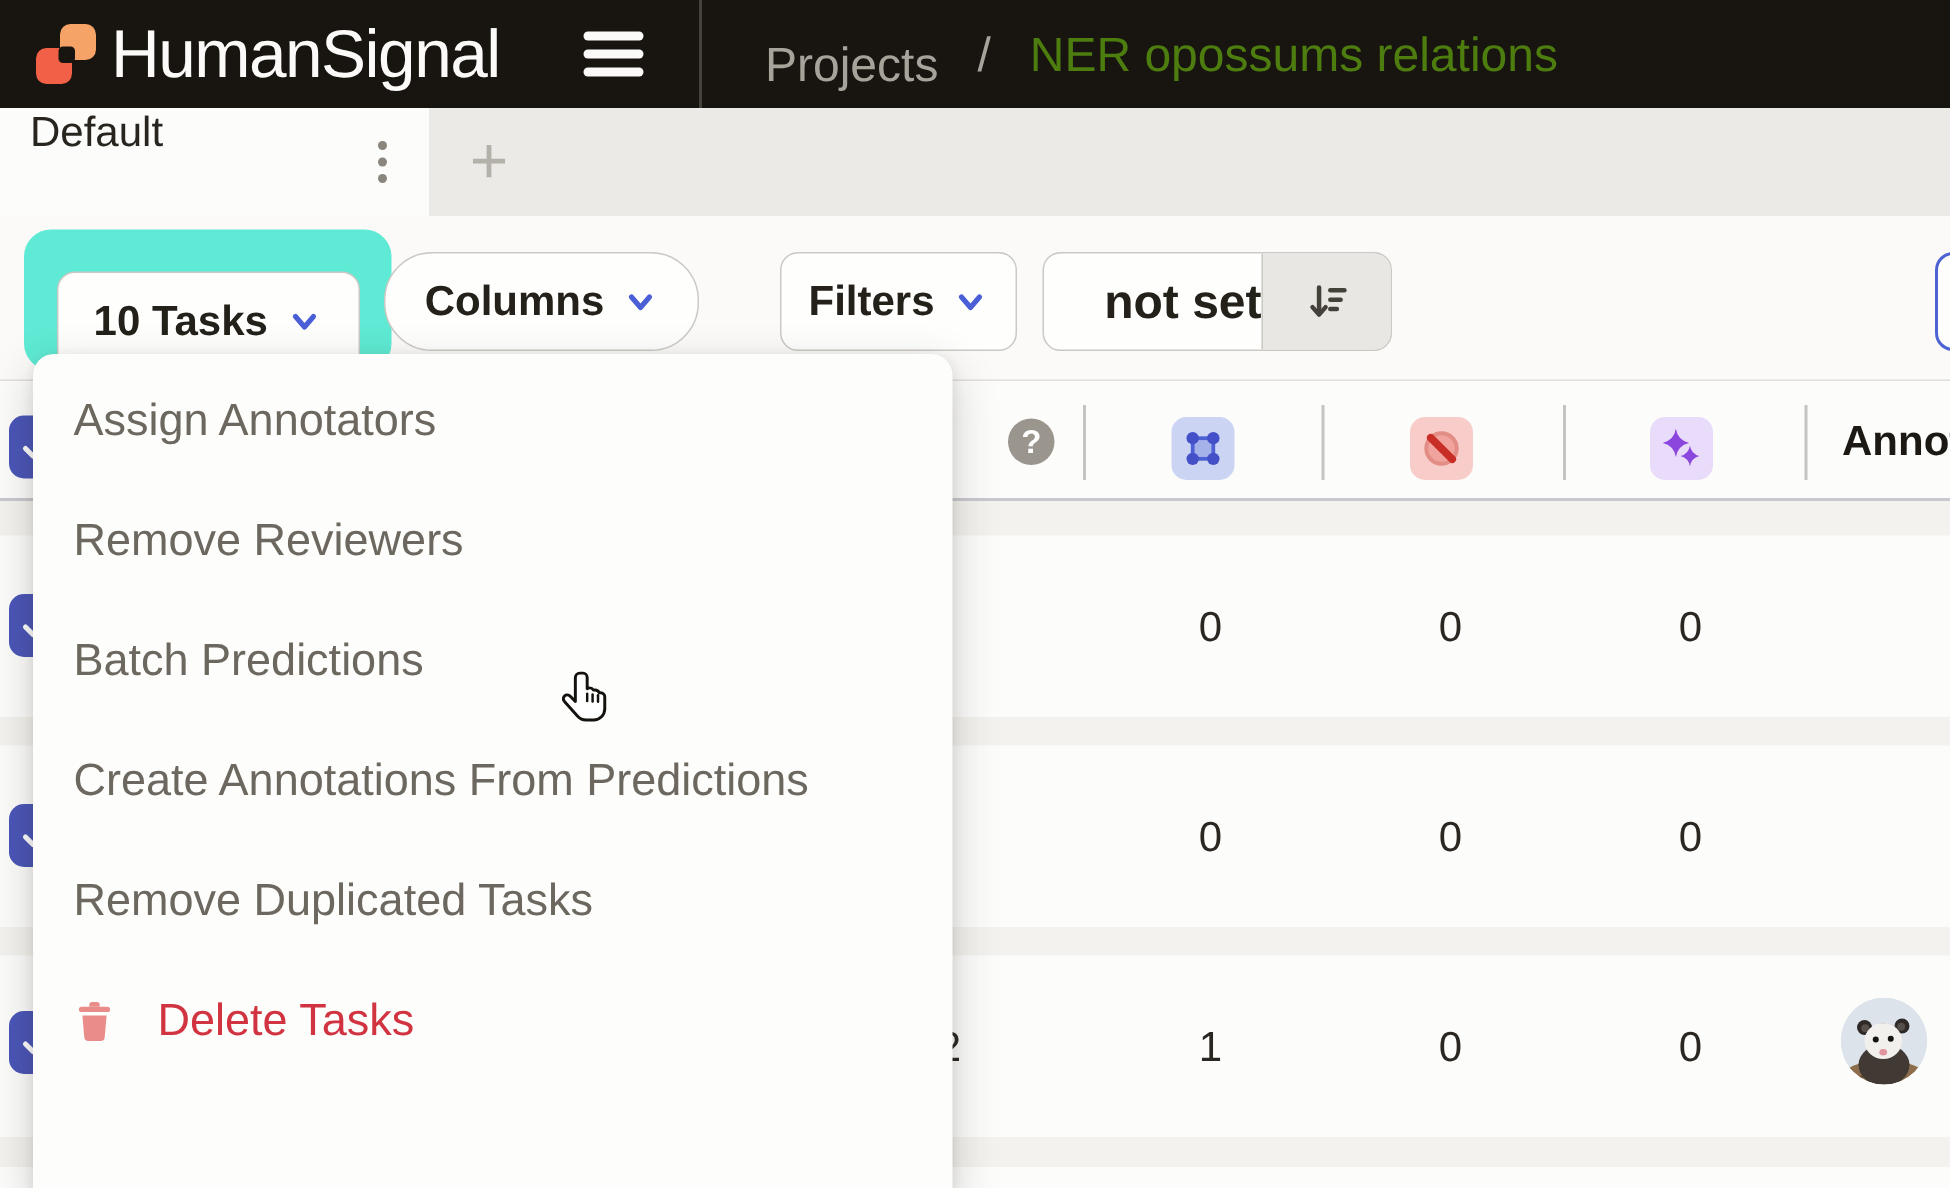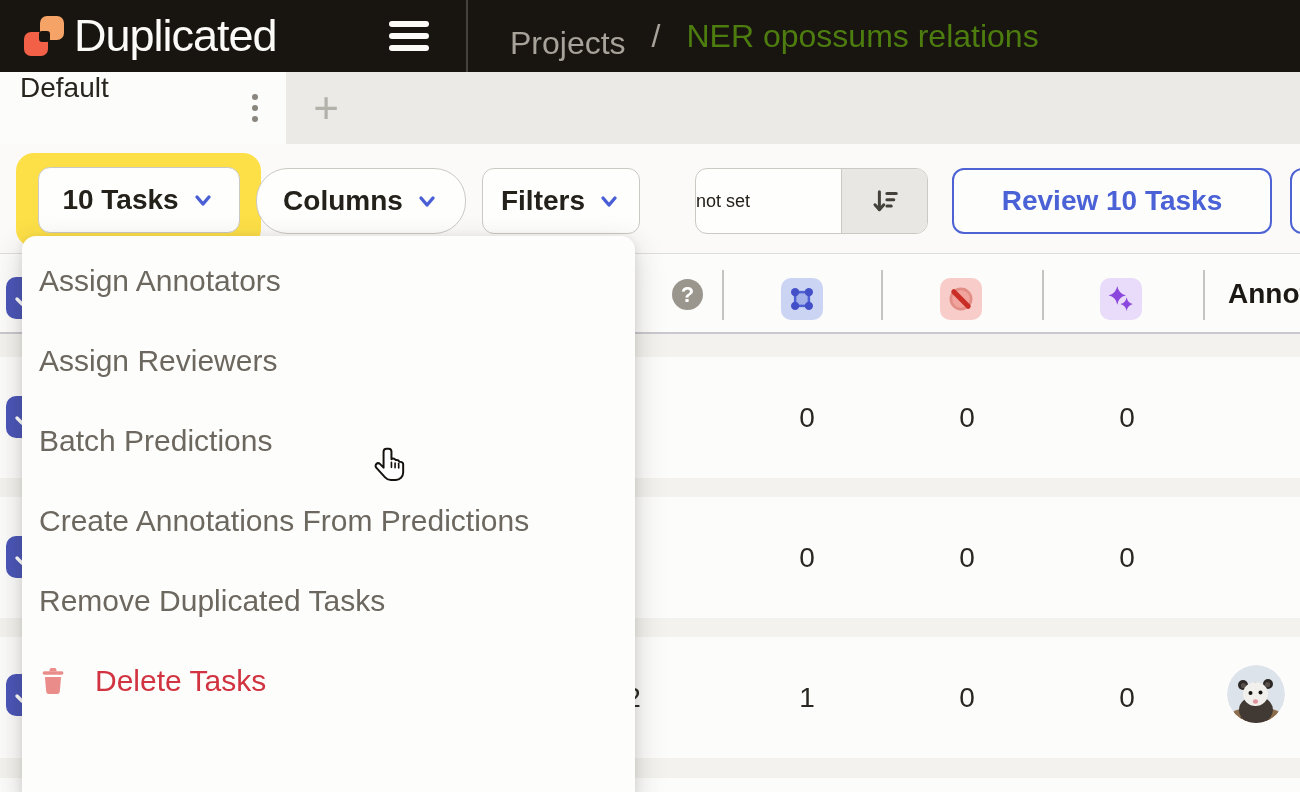--- a/index.html
+++ b/index.html
@@ -33,32 +33,32 @@
                 display:flex; align-items:flex-start; cursor:pointer; }
   .tab-label { margin-left:20px; font-size:28px; color:#28251f; }
   .kebab { position:absolute; left:245px; top:0; height:72px; width:20px; display:flex; flex-direction:column;
            justify-content:center; align-items:center; gap:5px; cursor:pointer; }
   .kebab i { width:6px; height:6px; border-radius:50%; background:#8a867e; }
   .add-tab { position:absolute; left:300px; top:0; height:72px; width:52px; background:none; border:none;
              font-size:44px; font-weight:300; color:#b4b1ab; cursor:pointer; line-height:66px; }
 
   
   .toolbar { position:absolute; left:0; top:144px; width:1300px; height:110px; background:#fbfaf8; }
-  .halo { position:absolute; left:16px; top:9px; width:245px; height:94px; border-radius:18px; background:#fde047;
-          display:flex; align-items:center; justify-content:center; }
+  .halo { position:absolute; left:16px; top:9px; width:245px; height:94px; border-radius:18px; background:#5eead4;
+          display:flex; align-items:flex-end; justify-content:center; }
   .btn { display:flex; align-items:center; justify-content:center; gap:12px; background:#fefefd;
          border:1px solid #cbc9c4; border-radius:12px; font-size:28px; font-weight:600; color:#24211b;
          font-family:"Liberation Sans", sans-serif; cursor:pointer; }
   .tasks-btn   { width:202px; height:66px; }
   .columns-btn { position:absolute; left:256px; top:24px; width:210px; height:66px;border-radius:32px; }
-  .filters-btn { position:absolute; left:482px; top:24px; width:158px; height:66px; }
+  .filters-btn { position:absolute; left:520px; top:24px; width:158px; height:66px; }
   .ordering { position:absolute; left:695px; top:24px; width:233px; height:66px; border:1px solid #cbc9c4;
               border-radius:12px; overflow:hidden; display:flex; background:#fefefd; }
-  .ordering-value { flex:1; display:flex; align-items:center; justify-content:flex-start;
-                    font-size:18px; font-weight:400; color:#24211b; cursor:pointer; }
+  .ordering-value { flex:1; display:flex; align-items:center; justify-content:flex-end;
+                    font-size:32px; font-weight:700; color:#24211b; cursor:pointer; }
   .ordering-sort { width:86px; background:#e9e7e3; border-left:1px solid #cbc9c4;
                    display:flex; align-items:center; justify-content:center; cursor:pointer; }
   .review-btn { position:absolute; left:952px; top:24px; width:320px; height:66px; border:2px solid #4d63d4;
                 color:#4b61d6; background:#fdfdfc; }
   .sliver-btn { position:absolute; left:1290px; top:24px; width:40px; height:66px; border:2px solid #4d63d4;
                 background:#fdfdfc; border-radius:12px; }
   .chev { display:block; }
 
   
   .thead { position:absolute; left:0; top:253px; width:1300px; height:81px; background:#fcfcfb;
@@ -89,40 +89,40 @@
 
   
   .rowcheck { position:absolute; left:6px; width:36px; height:42px; border-radius:10px; background:#4a55b8;
               display:flex; align-items:center; justify-content:center; cursor:pointer; }
   .chk-h { top:277px; } .chk-1 { top:396px; } .chk-2 { top:536px; } .chk-3 { top:674px; }
 
   
   .menu { position:absolute; left:22px; top:236px; width:613px; height:560px; background:#fdfdfc;
           border-radius:14px 14px 0 0; padding-top:5px;
           box-shadow:0 10px 30px rgba(50,45,35,.22), 0 2px 8px rgba(50,45,35,.10); }
-  .menu-item { height:80px; display:flex; align-items:center; padding-left:17px;
+  .menu-item { height:80px; display:flex; align-items:center; padding-left:27px;
                font-size:30px; color:#6c685f; cursor:pointer; }
   .menu-item.active { margin:0 14px; padding-left:27px; background:#e8ebfb; border-radius:10px; color:#4355c8; }
   .menu-item.danger { color:#d13440; gap:28px; }
 
   .cursor { position:absolute; left:373px; top:446px; width:38px; height:46px; pointer-events:none; }
 </style>
 </head>
 <body>
 
 <div id="screen">
 
   <header class="topbar">
     <div class="logo">
       <div class="logo-mark">
         <span class="sq sq-orange"></span>
         <span class="sq sq-coral"></span>
         <span class="sq-notch"></span>
       </div>
-      <span class="brand">Duplicated</span>
+      <span class="brand">HumanSignal</span>
     </div>
     <button class="hamburger">
       <span class="hbar"></span>
       <span class="hbar"></span>
       <span class="hbar"></span>
     </button>
     <div class="topbar-divider"></div>
     <nav class="breadcrumb">
       <span class="bc-link">Projects</span>
       <span class="bc-sep">/</span>
@@ -172,23 +172,20 @@
       <div class="ordering-sort">
         <svg width="30" height="30" viewBox="0 0 24 24">
           <line x1="7.5" y1="4.5" x2="7.5" y2="18.5" stroke="#44413a" stroke-width="2.4" stroke-linecap="round"></line>
           <polyline points="4,15 7.5,19 11,15" fill="none" stroke="#44413a" stroke-width="2.4" stroke-linecap="round" stroke-linejoin="round"></polyline>
           <line x1="13.5" y1="6" x2="21" y2="6" stroke="#44413a" stroke-width="2.4" stroke-linecap="round"></line>
           <line x1="13.5" y1="11" x2="19" y2="11" stroke="#44413a" stroke-width="2.4" stroke-linecap="round"></line>
           <line x1="13.5" y1="16" x2="17" y2="16" stroke="#44413a" stroke-width="2.4" stroke-linecap="round"></line>
         </svg>
       </div>
     </div>
-    <button class="btn review-btn">
-      <span>Review 10 Tasks</span>
-    </button>
     <button class="btn sliver-btn"></button>
   </div>
 
   <div class="thead">
     <div class="help-circle">?</div>
     <div class="hdiv" style="left:722px"></div>
     <div class="badge badge-blue">
       <svg width="30" height="30" viewBox="0 0 24 24">
         <rect x="6.5" y="6.5" width="11" height="11" fill="rgba(77,97,212,0.30)" stroke="#4d61d4" stroke-width="2"></rect>
         <circle cx="6.5" cy="6.5" r="3.3" fill="#4450c8"></circle>
@@ -279,21 +276,21 @@
     <svg width="24" height="24" viewBox="0 0 24 24">
         <polyline points="5,13 10,18 19,7" fill="none" stroke="#ffffff" stroke-width="3.4" stroke-linecap="round" stroke-linejoin="round"></polyline>
       </svg>
   </div>
 
   <div class="menu">
     <div class="menu-item">
       <span>Assign Annotators</span>
     </div>
     <div class="menu-item">
-      <span>Assign Reviewers</span>
+      <span>Remove Reviewers</span>
     </div>
     <div class="menu-item">
       <span>Batch Predictions</span>
     </div>
     <div class="menu-item">
       <span>Create Annotations From Predictions</span>
     </div>
     <div class="menu-item">
       <span>Remove Duplicated Tasks</span>
     </div>

